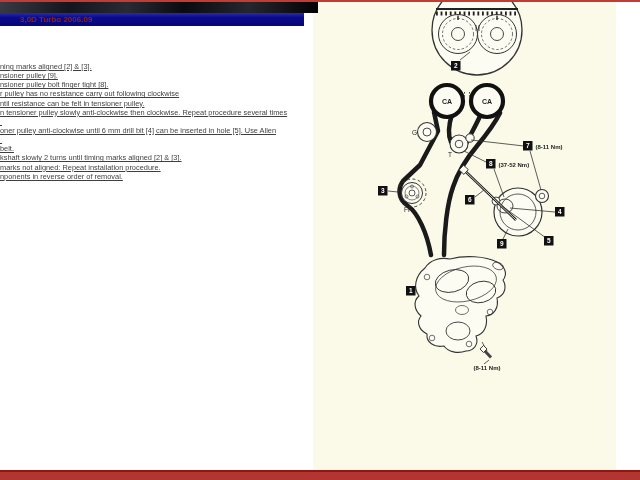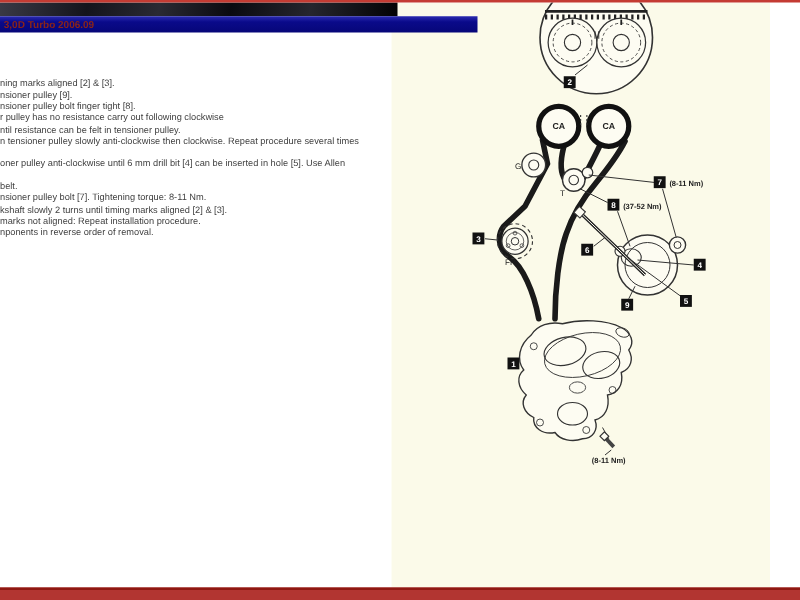--- a/index.html
+++ b/index.html
@@ -1,26 +1,26 @@
 <!DOCTYPE html>
 <html><head>
 <meta charset="utf-8">
 <style>
   html,body{margin:0;padding:0;}
   body{width:640px;height:480px;position:relative;overflow:hidden;background:#ffffff;
        font-family:"Liberation Sans",sans-serif;}
   .top-red-line{position:absolute;left:0;top:0;width:640px;height:2px;background:#c43b33;z-index:30;}
   .toolbar-strip{position:absolute;left:0;top:2px;width:318px;height:11px;
        background:linear-gradient(100deg,#3a3a46 0%,#14141c 22%,#2a2a33 40%,#0a0a10 58%,#26262e 78%,#020204 100%);z-index:20;}
-  .title-bar{position:absolute;left:0;top:13px;width:382px;height:13px;
+  .title-bar{position:absolute;left:0;top:13px;width:304px;height:13px;
        background:linear-gradient(180deg,#2a2ab0 0%,#0a0a8a 35%,#060678 100%);
-       color:#8b2418;font-size:8px;font-weight:bold;line-height:13px;padding-left:3px;
+       color:#8b2418;font-size:8px;font-weight:bold;line-height:13px;padding-left:20px;
        box-sizing:border-box;z-index:20;white-space:nowrap;overflow:hidden;}
   .text-frame{position:absolute;left:0;top:26px;width:313px;height:444px;background:#ffffff;z-index:5;}
-  .instructions{position:absolute;left:0;top:36px;width:358px;color:#3f3f3f;font-size:7.4px;}
+  .instructions{position:absolute;left:0;top:36px;width:358px;color:#3f3f3f;font-size:7.4px;text-decoration:underline;}
   .iline{height:9.15px;line-height:9.15px;white-space:pre;overflow:hidden;}
   .diagram-frame{position:absolute;left:313px;top:2px;width:327px;height:468px;z-index:1;}
   .diagram-svg{position:absolute;left:0;top:0;}
   .bottom-bar{position:absolute;left:0;top:470px;width:640px;height:10px;
        background:#b23531;border-top:2px solid #8f1812;box-sizing:border-box;z-index:30;}
   svg text{font-family:"Liberation Sans",sans-serif;}
   .lbl{font-size:6.5px;fill:#222;}
   .ca-lbl{font-size:7px;font-weight:bold;fill:#222;}
   .numtxt{font-size:6.5px;font-weight:bold;fill:#ffffff;}
   .torque{font-size:6px;font-weight:bold;fill:#222;}
@@ -191,21 +191,20 @@
       <div class="iline">ning marks aligned [2] &amp; [3].</div>
       <div class="iline">nsioner pulley [9].</div>
       <div class="iline">nsioner pulley bolt finger tight [8].</div>
       <div class="iline">r pulley has no resistance carry out following clockwise</div>
       <div class="iline">ntil resistance can be felt in tensioner pulley.</div>
       <div class="iline">n tensioner pulley slowly anti-clockwise then clockwise. Repeat procedure several times</div>
       <div class="iline">&nbsp;</div>
       <div class="iline">oner pulley anti-clockwise until 6 mm drill bit [4] can be inserted in hole [5]. Use Allen</div>
       <div class="iline">&nbsp;</div>
       <div class="iline">belt.</div>
-      <div class="iline">nsioner pulley bolt [7]. Tightening torque: 8-11 Nm.</div>
       <div class="iline">kshaft slowly 2 turns until timing marks aligned [2] &amp; [3].</div>
       <div class="iline">marks not aligned: Repeat installation procedure.</div>
       <div class="iline">nponents in reverse order of removal.</div>
     </div>
 </div>
 
 <div class="toolbar-strip"></div>
 <div class="title-bar">
   <span>3,0D Turbo 2006.09</span>
 </div>

